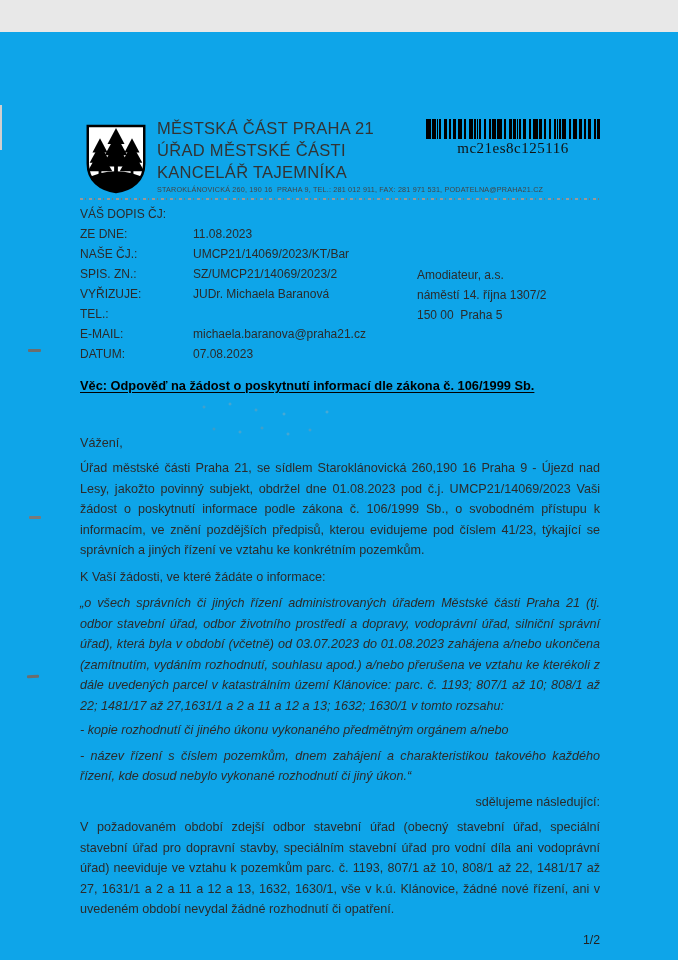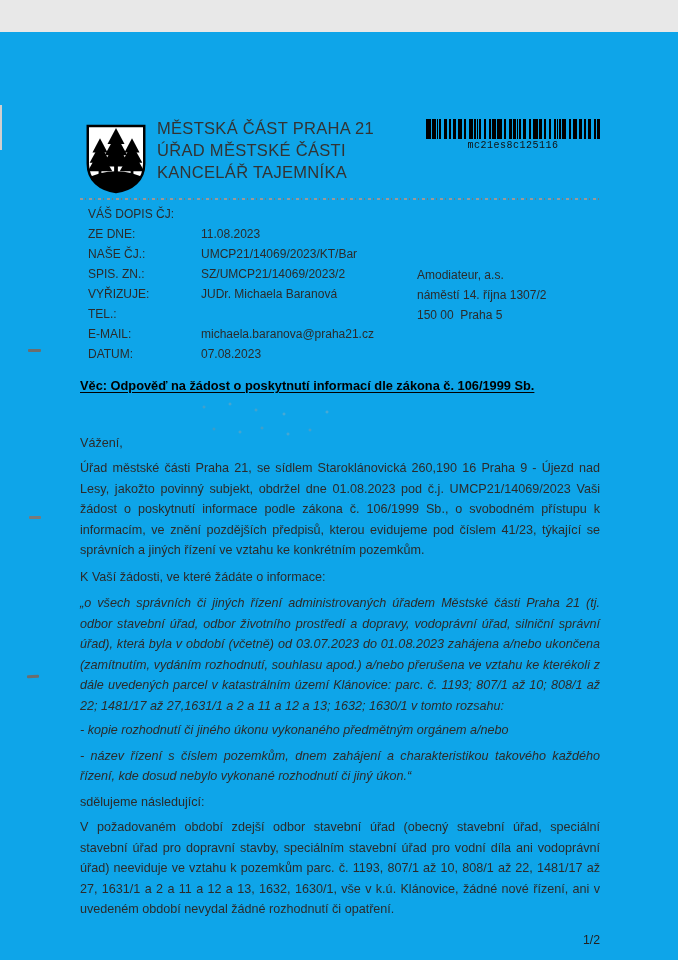--- a/index.html
+++ b/index.html
@@ -30,48 +30,48 @@
     height:20px; width:174px;
     border-left:3px solid #000; border-right:2px solid #000;
     background:
       repeating-linear-gradient(90deg,#000 0 2px,rgba(0,0,0,0) 2px 5px),
       repeating-linear-gradient(90deg,#000 0 1px,rgba(0,0,0,0) 1px 8px),
       repeating-linear-gradient(90deg,rgba(0,0,0,0) 0 3px,#000 3px 5px,rgba(0,0,0,0) 5px 13px),
       repeating-linear-gradient(90deg,#000 0 1px,rgba(0,0,0,0) 1px 21px);
   }
   .barcode-label {
     margin-top:1px; text-align:center;
-    font-family:Liberation Mono, monospace;
-    font-size:10px; color:#111; letter-spacing:.5px;
+    font-family:Liberation Serif, serif;
+    font-size:15px; color:#111; letter-spacing:.5px;
   }
   .divider {
     position:absolute; left:80px; top:166px; width:520px; height:2px;
     background:repeating-linear-gradient(90deg,#9a9a9a 0 3px,rgba(0,0,0,0) 3px 5px,#777 5px 6px,rgba(0,0,0,0) 6px 9px);
   }
   
-  .meta { position:absolute; left:88px; top:172px; font-size:12px; }
+  .meta { position:absolute; left:80px; top:172px; font-size:12px; }
   .meta-row { height:20px; line-height:20px; white-space:nowrap; }
   .meta-label { display:inline-block; width:113px; }
   .recipient { position:absolute; left:417px; top:233px; font-size:12px; }
   .recipient div { height:20px; line-height:20px; white-space:pre; }
   
   .body-col { position:absolute; left:80px; top:344px; width:520px; font-size:12.6px; line-height:20.5px; }
   .subject {
     font-size:12.8px; font-weight:bold; color:#000;
     text-decoration:underline; text-underline-offset:2px;
   }
   .salutation { margin-top:36px; }
   .p { text-align:justify; }
   .p1 { margin-top:5px; }
   .p2 { margin-top:6px; }
   .q  { font-style:italic; }
   .q1 { margin-top:6px; }
   .q2 { margin-top:4px; }
   .q3 { margin-top:5px; }
-  .p3 { margin-top:5px; }
+  .p3 { margin-top:5px;text-align:right; }
   .p4 { margin-top:5px; }
   .page-num { margin-top:10px; text-align:right; font-size:12.3px; color:#222; }
   
   .edge-mark { position:absolute; left:0; top:73px; width:2px; height:45px; background:#cfcfcf; }
   .dash { position:absolute; height:3px; background:#6d6d6d; border-radius:1px; }
   .dash1 { left:28px; top:317px; width:13px; }
   .dash2 { left:29px; top:484px; width:12px; background:#7a7a7a; }
   .dash3 { left:27px; top:643px; width:12px; transform:rotate(-2deg); }
   .smudge {
     position:absolute; left:192px; top:366px; width:160px; height:44px; opacity:.55;
@@ -125,20 +125,21 @@
         </g>
       </g>
     </svg>
   </div>
 
   <div class="org-block">
     <div class="org-line">MĚSTSKÁ ČÁST PRAHA 21</div>
     <div class="org-line">ÚŘAD MĚSTSKÉ ČÁSTI</div>
     <div class="org-line">KANCELÁŘ TAJEMNÍKA</div>
   </div>
+  <div class="addr-line">STAROKLÁNOVICKÁ 260, 190 16  PRAHA 9, TEL.: 281 012 911, FAX: 281 971 531, PODATELNA@PRAHA21.CZ</div>
 
   <div class="barcode">
     <div class="barcode-bars"></div>
     <div class="barcode-label">mc21es8c125116</div>
   </div>
 
   <div class="divider"></div>
 
   <div class="meta">
     <div class="meta-row"><span class="meta-label">VÁŠ DOPIS ČJ:</span><span></span></div>

